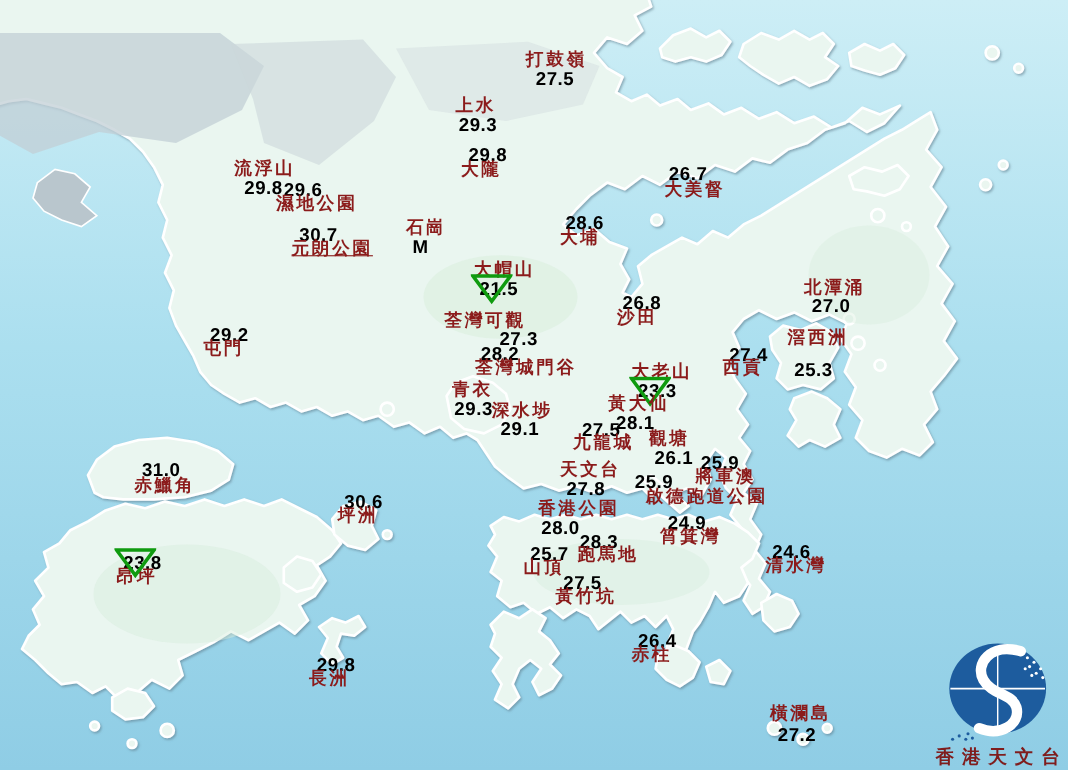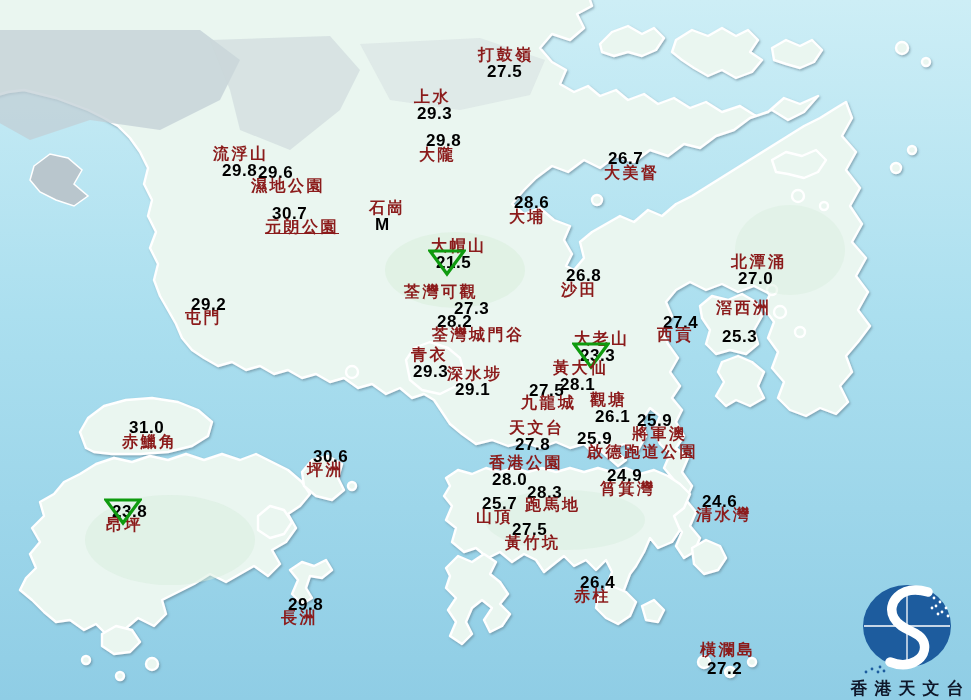--- a/index.html
+++ b/index.html
@@ -10,21 +10,21 @@
   .station-value{position:absolute;font:600 17px "Liberation Sans",sans-serif;color:#000;
                  letter-spacing:.5px;white-space:nowrap;line-height:1;}
   .station-name{position:absolute;font:700 16px "Liberation Serif",serif;color:#8b1b1b;
                 letter-spacing:2.5px;white-space:nowrap;line-height:1;}
   .marker{position:absolute;width:38px;height:28px;}
   #title-bar{position:absolute;left:0;top:0;width:100%;height:32px;
              background:rgba(253,254,253,.93);display:flex;align-items:center;
              padding-left:8px;box-sizing:border-box;}
   #title{font:700 21px "Liberation Serif",serif;color:#000;letter-spacing:1px;white-space:nowrap;}
   #logo{position:absolute;left:842px;top:582px;width:130px;text-align:center;}
-  #logo-cn{font:700 17px "DejaVu Sans",sans-serif;color:#0f172a;letter-spacing:7px;
+  #logo-cn{font:700 17px "DejaVu Sans",sans-serif;color:#7f1d1d;letter-spacing:7px;
            padding-left:7px;line-height:1.2;}
   #logo-en{font:700 10.5px "DejaVu Sans",sans-serif;color:#16406f;letter-spacing:.3px;line-height:1.3;}
 </style>
 </head>
 <body>
 
 <div id="stage">
 
   <svg id="map-svg" width="971" height="700" viewBox="0 0 971 700">
     <defs>

